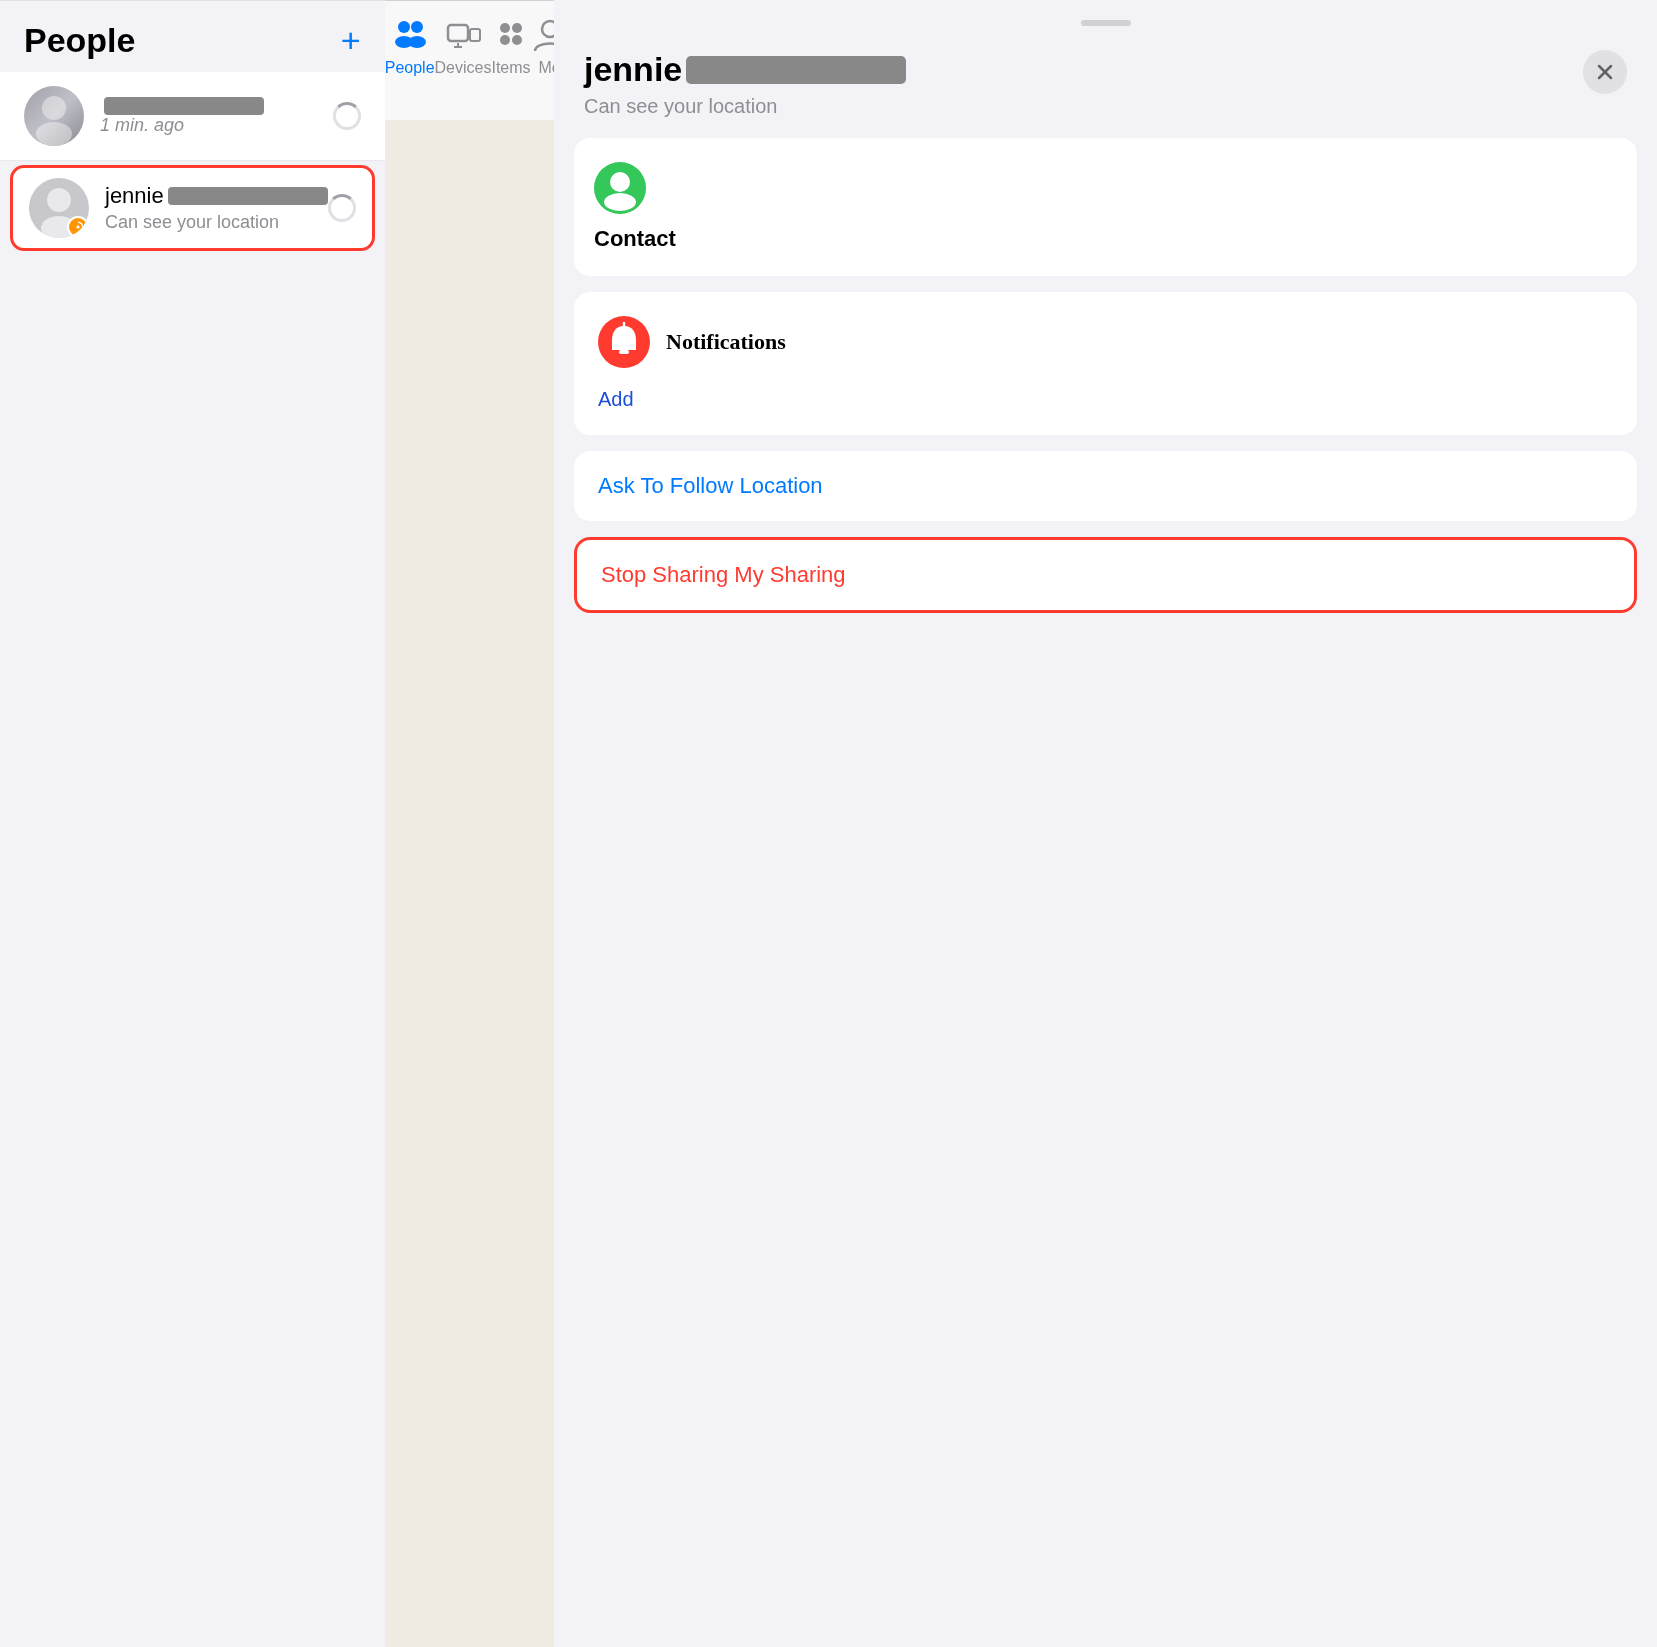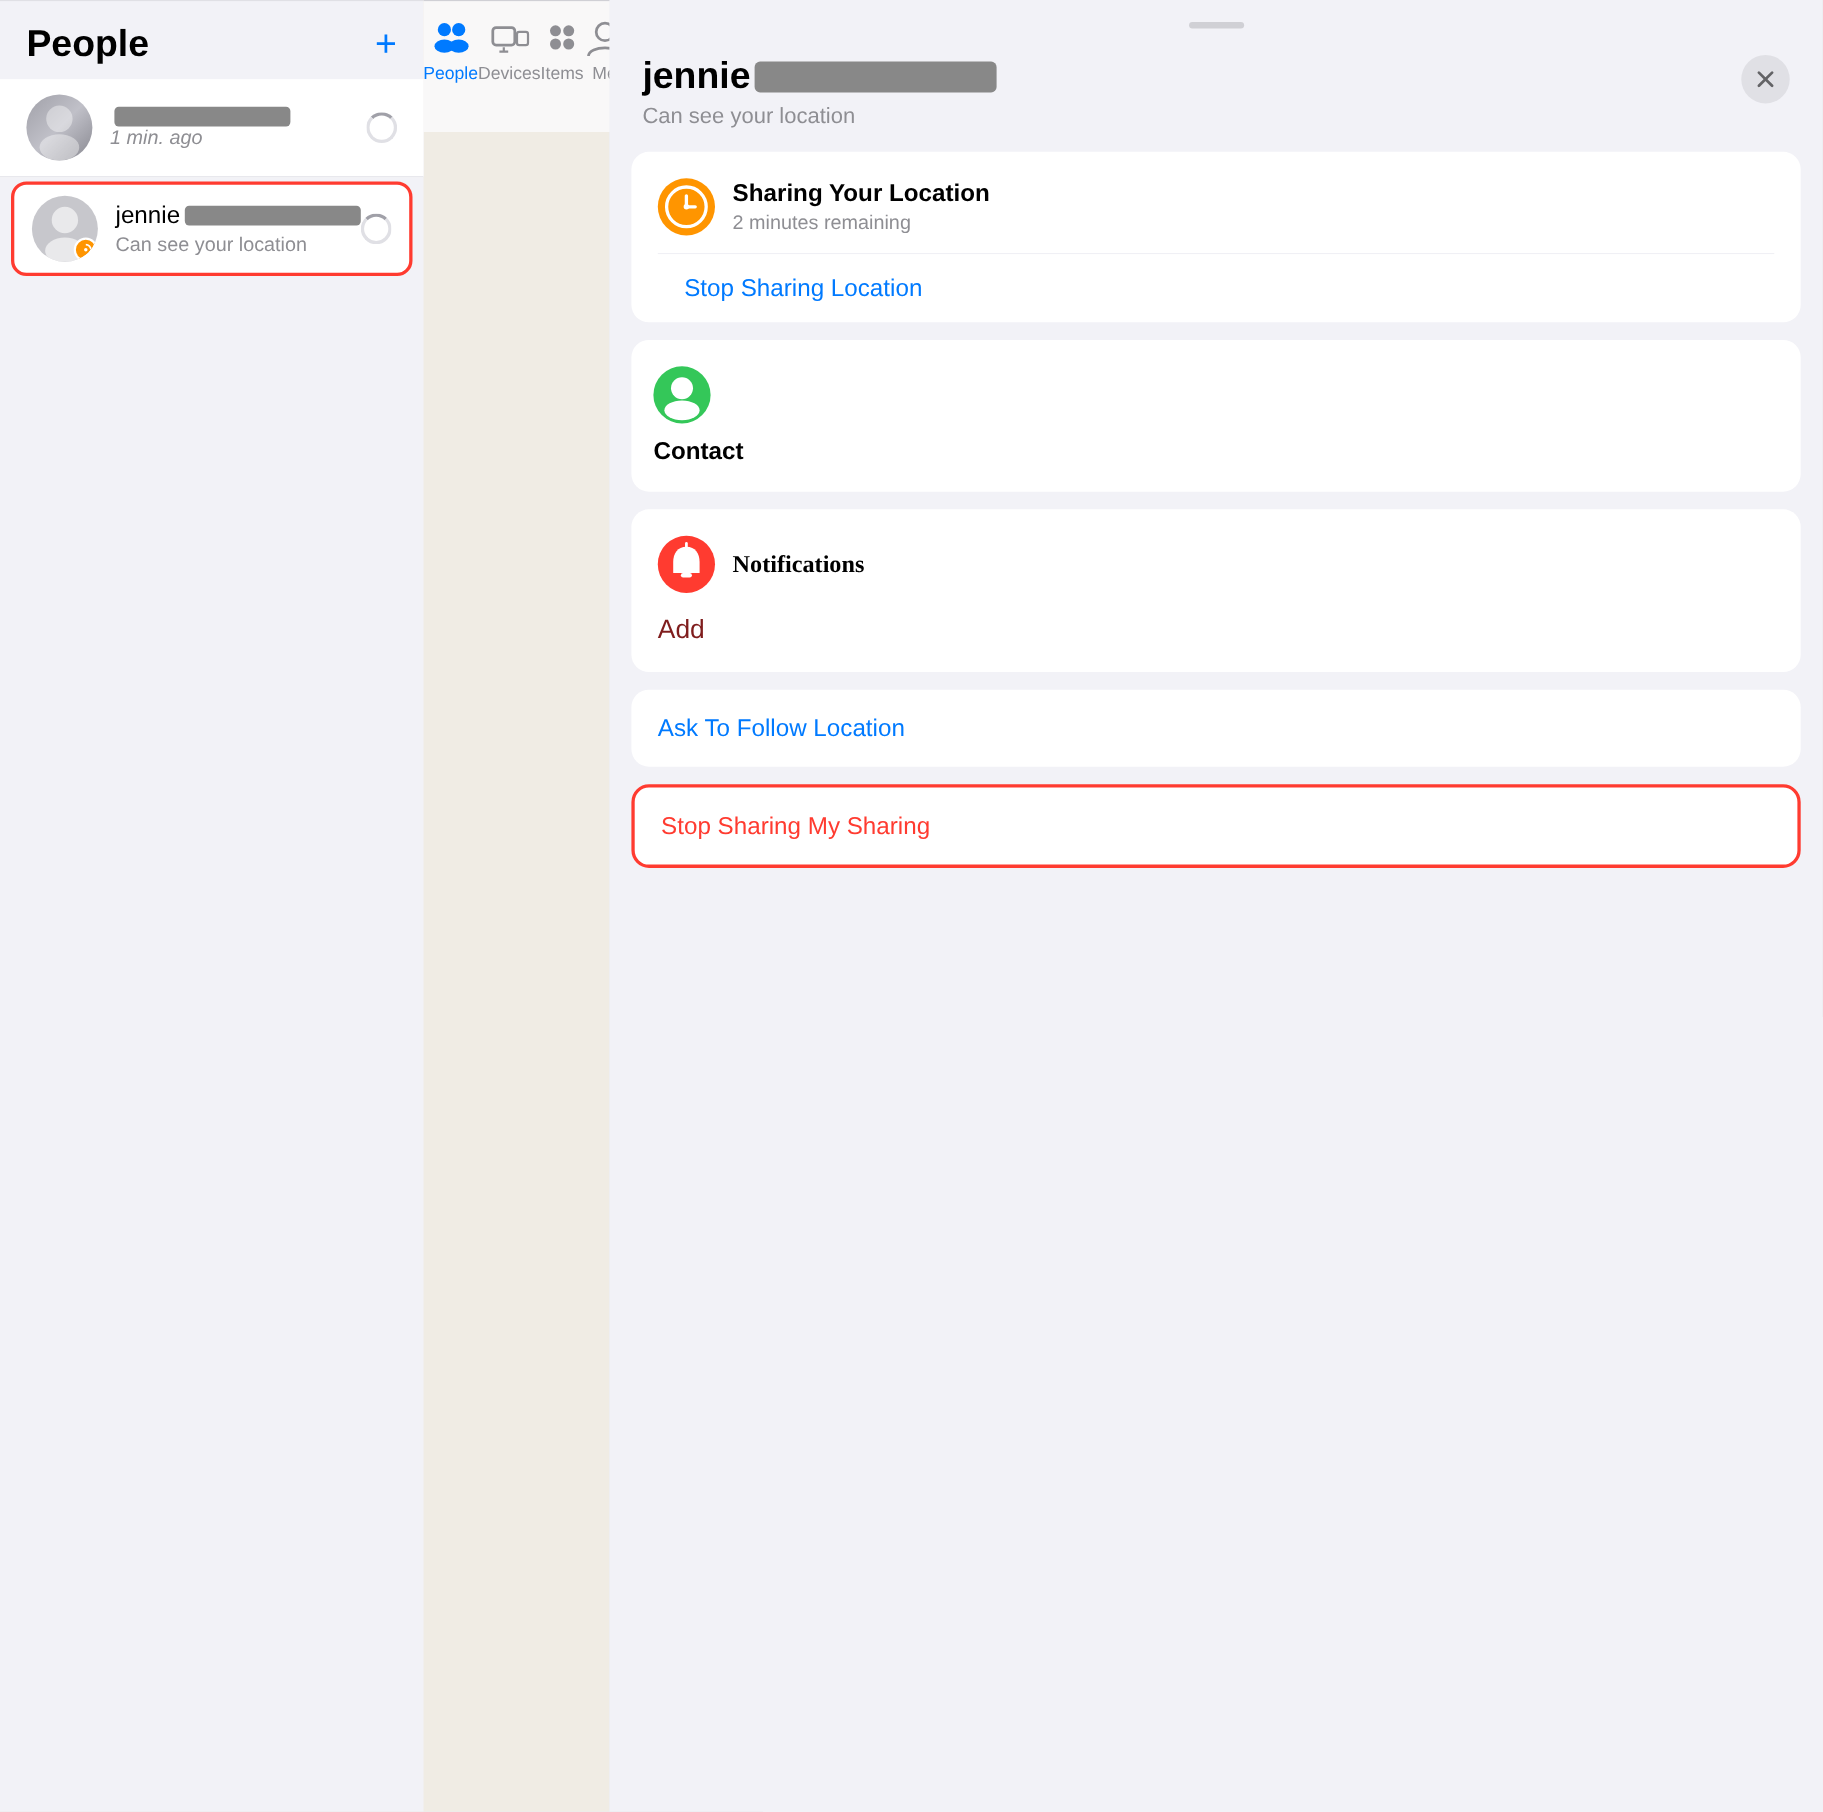--- a/index.html
+++ b/index.html
@@ -432,22 +432,22 @@
       justify-content: center;
     }
 
     .notif-title {
       font-size: 22px;
       font-weight: 600;
       color: #000;
     }
 
     .add-link {
-      font-size: 24px;
-      color: #7f1d1d;
+      font-size: 20px;
+      color: #1d4ed8;
       cursor: pointer;
       text-decoration: none;
     }
 
     .bottom-link-row {
       padding: 22px 24px;
       font-size: 22px;
       color: #007aff;
       cursor: pointer;
       border-bottom: 1px solid #f0f0f5;
@@ -684,37 +684,20 @@
       <div class="panel-subtitle">Can see your location</div>
     </div>
     <button class="close-btn">
       <svg viewBox="0 0 18 18" fill="none" xmlns="http://www.w3.org/2000/svg">
         <line x1="3" y1="3" x2="15" y2="15" stroke="#636366" stroke-width="2.5" stroke-linecap="round"></line>
         <line x1="15" y1="3" x2="3" y2="15" stroke="#636366" stroke-width="2.5" stroke-linecap="round"></line>
       </svg>
     </button>
   </div>
 
-  <div class="card location-sharing-card">
-    <div class="location-sharing-top">
-      <div class="orange-circle-icon">
-        <svg viewBox="0 0 52 52" width="52" height="52" fill="none" xmlns="http://www.w3.org/2000/svg">
-          <circle cx="26" cy="26" r="18" stroke="white" stroke-width="3"></circle>
-          <line x1="26" y1="16" x2="26" y2="26" stroke="white" stroke-width="3" stroke-linecap="round"></line>
-          <line x1="26" y1="26" x2="34" y2="26" stroke="white" stroke-width="3" stroke-linecap="round"></line>
-          <circle cx="26" cy="26" r="2.5" fill="white"></circle>
-        </svg>
-      </div>
-      <div class="sharing-text-group">
-        <div class="sharing-title">Sharing Your Location</div>
-        <div class="sharing-sub">2 minutes remaining</div>
-      </div>
-    </div>
-    <a class="stop-sharing-link">Stop Sharing Location</a>
-  </div>
 
   <div class="action-row">
     <div class="action-card">
       <div class="action-icon-circle green">
         <svg viewBox="0 0 52 52" width="52" height="52" fill="none" xmlns="http://www.w3.org/2000/svg">
           <circle cx="26" cy="20" r="10" fill="white"></circle>
           <ellipse cx="26" cy="40" rx="16" ry="9" fill="white"></ellipse>
         </svg>
       </div>
       <span class="action-label">Contact</span>

